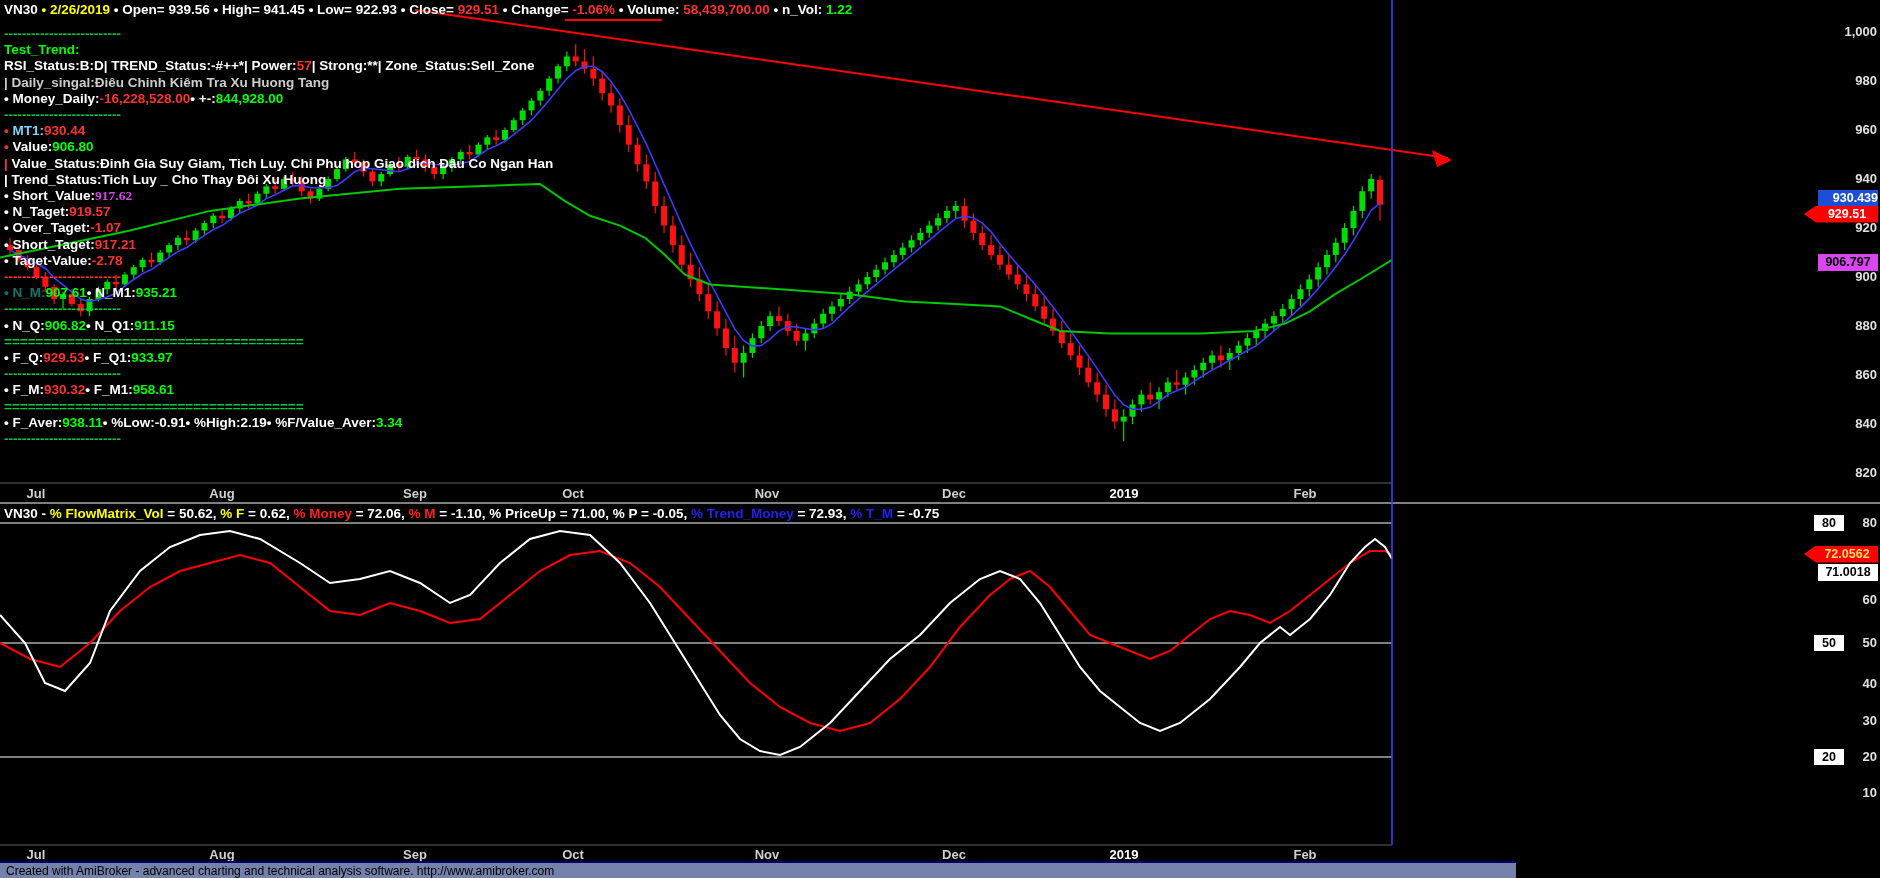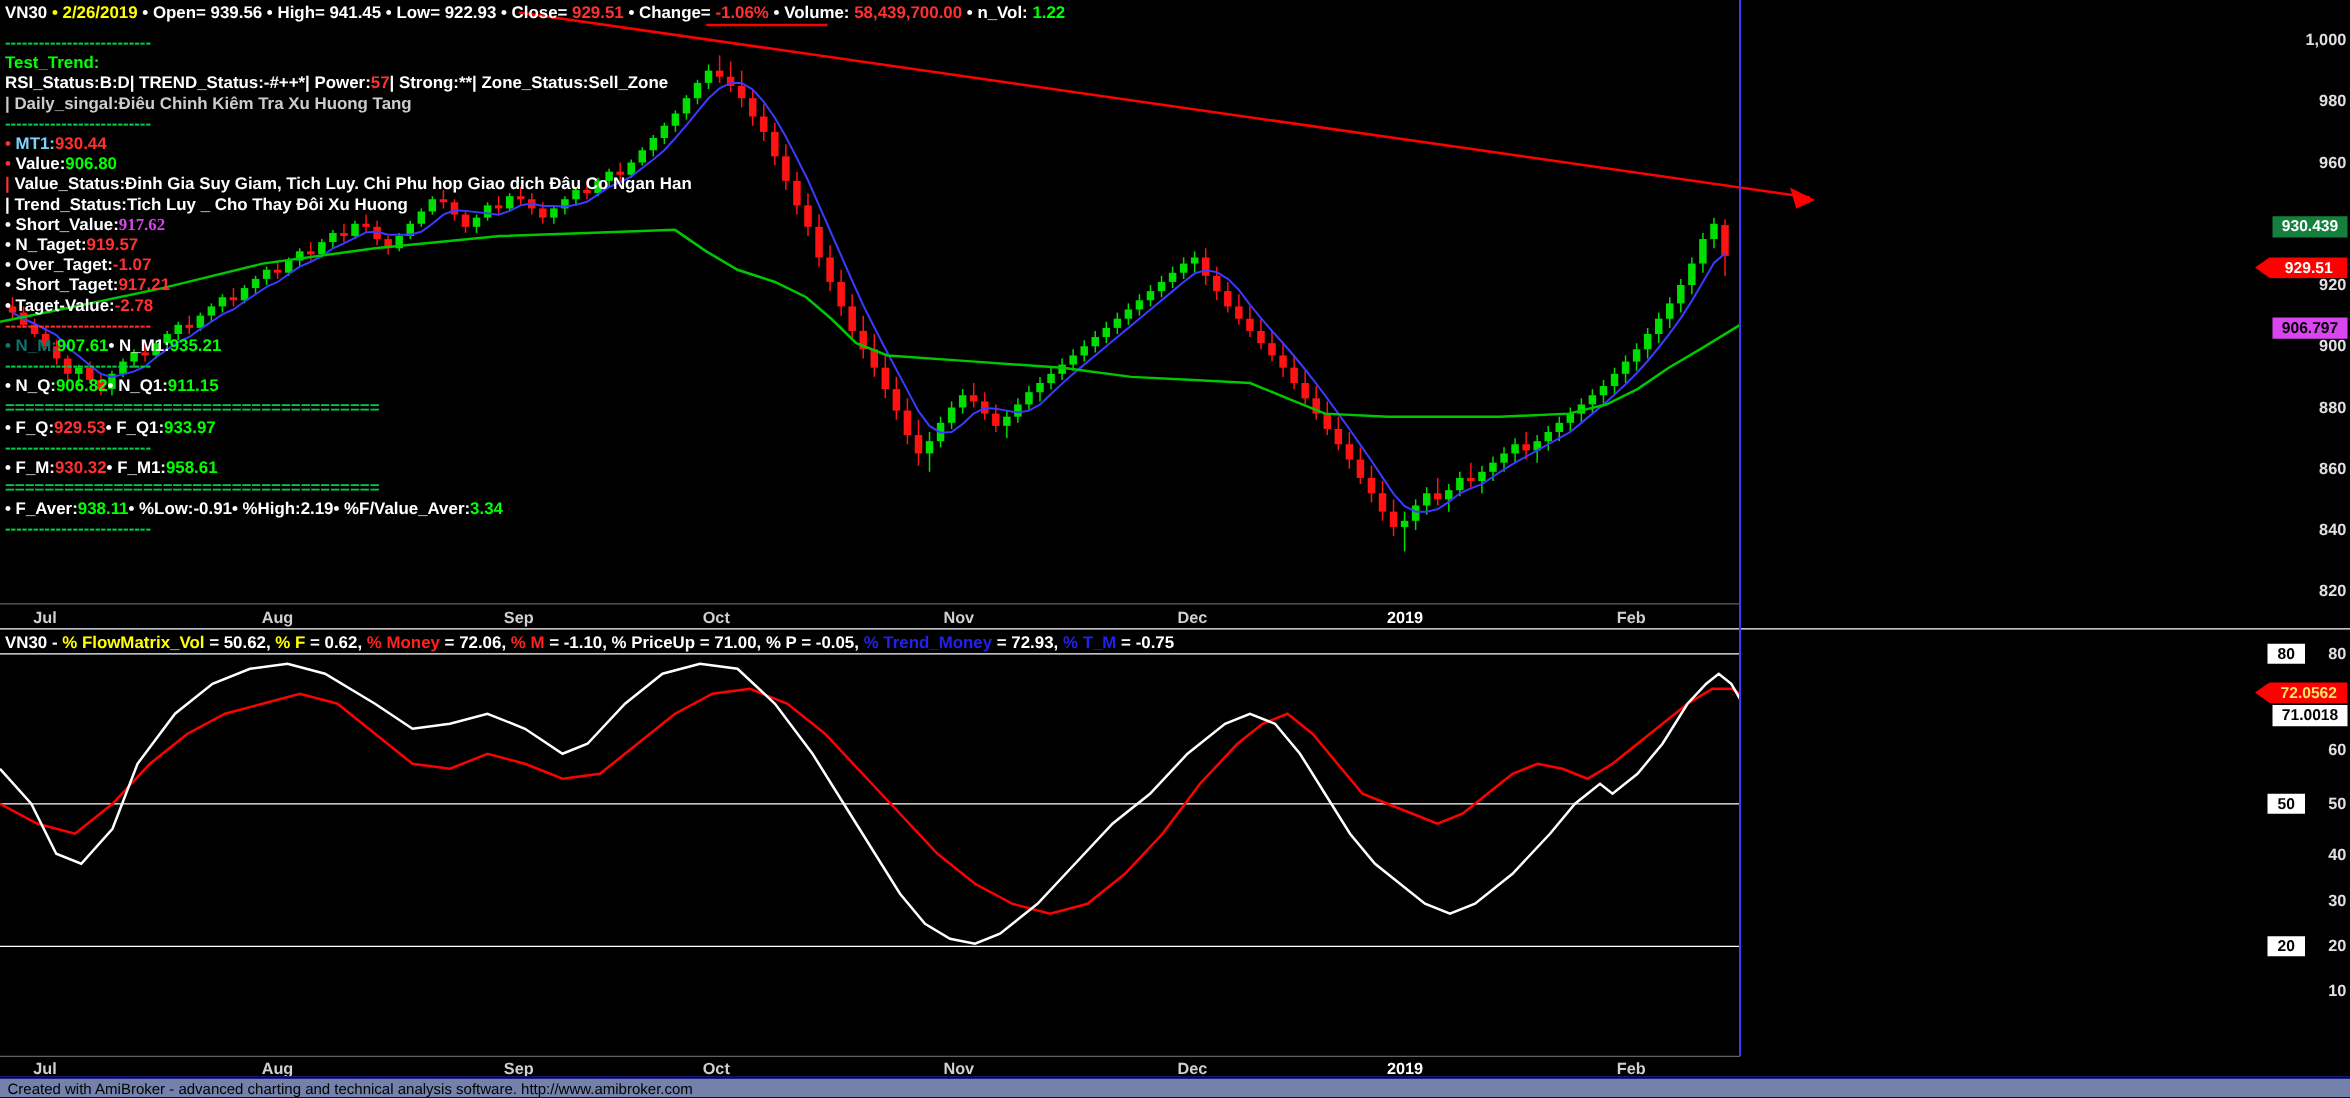--- a/index.html
+++ b/index.html
@@ -13,21 +13,21 @@
   .axis-tick{position:absolute;right:3px;width:70px;text-align:right;color:#e0e0e0;
              font-size:13px;font-weight:bold;}
   .axis-box{position:absolute;width:30px;height:16px;background:#fff;color:#000;text-align:center;
             font-size:12.5px;font-weight:bold;line-height:16px;right:36px;}
   .tag{position:absolute;height:17px;line-height:17px;font-size:12.5px;font-weight:bold;
        text-align:center;right:2px;width:60px;}
   .tag.arrow{width:74px;padding-left:12px;box-sizing:border-box;
              clip-path:polygon(12px 0,100% 0,100% 100%,12px 100%,0 50%);}
   .month{position:absolute;transform:translateX(-50%);font-size:13px;color:#d0d0d0;font-weight:bold;}
   .month.year{color:#fff;}
-  #status-bar{position:absolute;left:0;bottom:0;width:1880px;height:17px;background:#7381ab;
+  #status-bar{position:absolute;left:0;bottom:0;width:1516px;height:17px;background:#7381ab;
               border-top:2px solid #000066;color:#000;font-size:12px;line-height:16px;padding-left:6px;
               box-sizing:border-box;}
   svg{position:absolute;left:0;top:0;}
 </style>
 </head>
 <body>
 
 <div id="app">
   <svg id="chart-svg" width="1880" height="878">
       <line x1="0" y1="483" x2="1392" y2="483" stroke="#606060"></line>
@@ -356,20 +356,21 @@
       <polyline points="0,643.0 30,659.0 60,667.0 90,643.0 120,611.0 150,587.0 180,571.0 210,563.0 240,555.0 270,563.0 300,587.0 330,611.0 360,615.0 390,603.0 420,611.0 450,623.0 480,619.0 510,595.0 540,571.0 570,555.0 600,551.0 630,563.0 660,587.0 690,619.0 720,651.0 750,683.0 780,707.0 810,723.0 840,731.0 870,723.0 900,699.0 930,667.0 960,627.0 990,595.0 1010,579.0 1030,571.0 1050,587.0 1070,611.0 1090,635.0 1110,643.0 1130,651.0 1150,659.0 1170,651.0 1190,635.0 1210,619.0 1230,611.0 1250,615.0 1270,623.0 1290,611.0 1310,595.0 1330,579.0 1350,563.0 1370,551.0 1385,551.0 1392,555.0" fill="none" stroke="#ff0000" stroke-width="2"></polyline>
       <polyline points="0,615.0 25,643.0 45,683.0 65,691.0 90,663.0 110,611.0 140,571.0 170,547.0 200,535.0 230,531.0 260,539.0 300,563.0 330,583.0 360,579.0 390,571.0 420,583.0 450,603.0 470,595.0 500,563.0 530,539.0 560,531.0 590,535.0 620,563.0 650,603.0 680,651.0 700,683.0 720,715.0 740,739.0 760,751.0 780,755.0 800,747.0 830,723.0 860,691.0 890,659.0 920,635.0 950,603.0 980,579.0 1000,571.0 1020,579.0 1040,603.0 1060,635.0 1080,667.0 1100,691.0 1120,707.0 1140,723.0 1160,731.0 1180,723.0 1210,699.0 1240,667.0 1260,643.0 1280,627.0 1290,635.0 1310,619.0 1330,595.0 1350,563.0 1365,547.0 1375,539.0 1385,547.0 1392,559.0" fill="none" stroke="#ffffff" stroke-width="2"></polyline>
       <line x1="1392" y1="0" x2="1392" y2="845" stroke="#3b3bff" stroke-width="1.6"></line>
     </svg>
   <div id="title-line"><span class="seg" style="color: rgb(255, 255, 255);">VN30 </span><span class="seg" style="color: rgb(255, 255, 0);">• </span><span class="seg" style="color: rgb(255, 255, 0);">2/26/2019</span><span class="seg" style="color: rgb(255, 255, 255);"> • Open= 939.56 • High= 941.45 • Low= 922.93 • Close= </span><span class="seg" style="color: rgb(255, 48, 48);">929.51</span><span class="seg" style="color: rgb(255, 255, 255);"> • Change= </span><span class="seg" style="color: rgb(255, 48, 48);">-1.06%</span><span class="seg" style="color: rgb(255, 255, 255);"> • Volume: </span><span class="seg" style="color: rgb(255, 48, 48);">58,439,700.00</span><span class="seg" style="color: rgb(255, 255, 255);"> • n_Vol: </span><span class="seg" style="color: rgb(0, 255, 0);">1.22</span></div>
   <div id="info-panel">
       <div class="info-line"><span class="seg" style="color: rgb(0, 204, 68);">--------------------------</span></div>
       <div class="info-line"><span class="seg" style="color: rgb(0, 255, 0);">Test_Trend:</span></div>
       <div class="info-line"><span class="seg" style="color: rgb(255, 255, 255); text-align: center;">RSI_Status:B:D| TREND_Status:-#++*| Power:</span><span class="seg" style="color: rgb(255, 48, 48);">57</span><span class="seg" style="color: rgb(255, 255, 255);">| Strong:**| Zone_Status:Sell_Zone</span></div>
       <div class="info-line"><span class="seg" style="color: rgb(204, 204, 204);">| Daily_singal:Điêu Chinh Kiêm Tra Xu Huong Tang</span></div>
+      <div class="info-line"><span class="seg" style="color: rgb(255, 255, 255);">• Money_Daily:</span><span class="seg" style="color: rgb(255, 48, 48);">-16,228,528.00</span><span class="seg" style="color: rgb(255, 255, 255);">• +-:</span><span class="seg" style="color: rgb(0, 255, 0);">844,928.00</span></div>
       <div class="info-line"><span class="seg" style="color: rgb(0, 204, 68);">--------------------------</span></div>
       <div class="info-line"><span class="seg" style="color: rgb(255, 48, 48);">•</span><span class="seg" style="color: #7dd3fc;"> MT1:</span><span class="seg" style="color: rgb(255, 48, 48);">930.44</span></div>
       <div class="info-line"><span class="seg" style="color: rgb(255, 48, 48);">•</span><span class="seg" style="color: rgb(255, 255, 255);"> Value:</span><span class="seg" style="color: rgb(0, 255, 0);">906.80</span></div>
       <div class="info-line"><span class="seg" style="color: rgb(255, 48, 48);">|</span><span class="seg" style="color: rgb(255, 255, 255);"> Value_Status:Đinh Gia Suy Giam, Tich Luy. Chi Phu hop Giao dich Đâu Co Ngan Han</span></div>
       <div class="info-line"><span class="seg" style="color: rgb(255, 255, 255);">| Trend_Status:Tich Luy _ Cho Thay Đôi Xu Huong</span></div>
       <div class="info-line"><span class="seg" style="color: rgb(255, 255, 255);">• Short_Value:</span><span class="seg" style="color: #d946ef; font-family: Liberation Serif, serif;">917.62</span></div>
       <div class="info-line"><span class="seg" style="color: rgb(255, 255, 255);">• N_Taget:</span><span class="seg" style="color: rgb(255, 48, 48);">919.57</span></div>
       <div class="info-line"><span class="seg" style="color: rgb(255, 255, 255);">• Over_Taget:</span><span class="seg" style="color: rgb(255, 48, 48);">-1.07</span></div>
       <div class="info-line"><span class="seg" style="color: rgb(255, 255, 255);">• Short_Taget:</span><span class="seg" style="color: rgb(255, 48, 48);">917.21</span></div>
       <div class="info-line"><span class="seg" style="color: rgb(255, 255, 255);">• Taget-Value:</span><span class="seg" style="color: rgb(255, 48, 48);">-2.78</span></div>
@@ -390,21 +391,21 @@
       <div class="axis-tick" style="top: 24px;">1,000</div>
       <div class="axis-tick" style="top: 73px;">980</div>
       <div class="axis-tick" style="top: 122px;">960</div>
       <div class="axis-tick" style="top: 171px;">940</div>
       <div class="axis-tick" style="top: 220px;">920</div>
       <div class="axis-tick" style="top: 269px;">900</div>
       <div class="axis-tick" style="top: 318px;">880</div>
       <div class="axis-tick" style="top: 367px;">860</div>
       <div class="axis-tick" style="top: 416px;">840</div>
       <div class="axis-tick" style="top: 465px;">820</div>
-      <div class="tag" style="top: 173px; background: #15803d; color: rgb(255, 255, 255);">930.439</div>
+      <div class="tag" style="top: 190px; background: #1d4ed8; color: rgb(255, 255, 255); text-align: right;">930.439</div>
       <div class="tag arrow" style="top: 205.5px; background: rgb(255, 0, 0); color: rgb(255, 255, 255);">929.51</div>
       <div class="tag" style="top: 253.5px; background: #d946ef; color: rgb(0, 0, 0);">906.797</div>
     </div>
   <div id="osc-axis">
       <div class="axis-tick" style="top: 515px;">80</div>
       <div class="axis-box" style="top: 515px;">80</div>
       <div class="axis-tick" style="top: 592px;">60</div>
       <div class="axis-tick" style="top: 635px;">50</div>
       <div class="axis-box" style="top: 635px;">50</div>
       <div class="axis-tick" style="top: 676px;">40</div>

